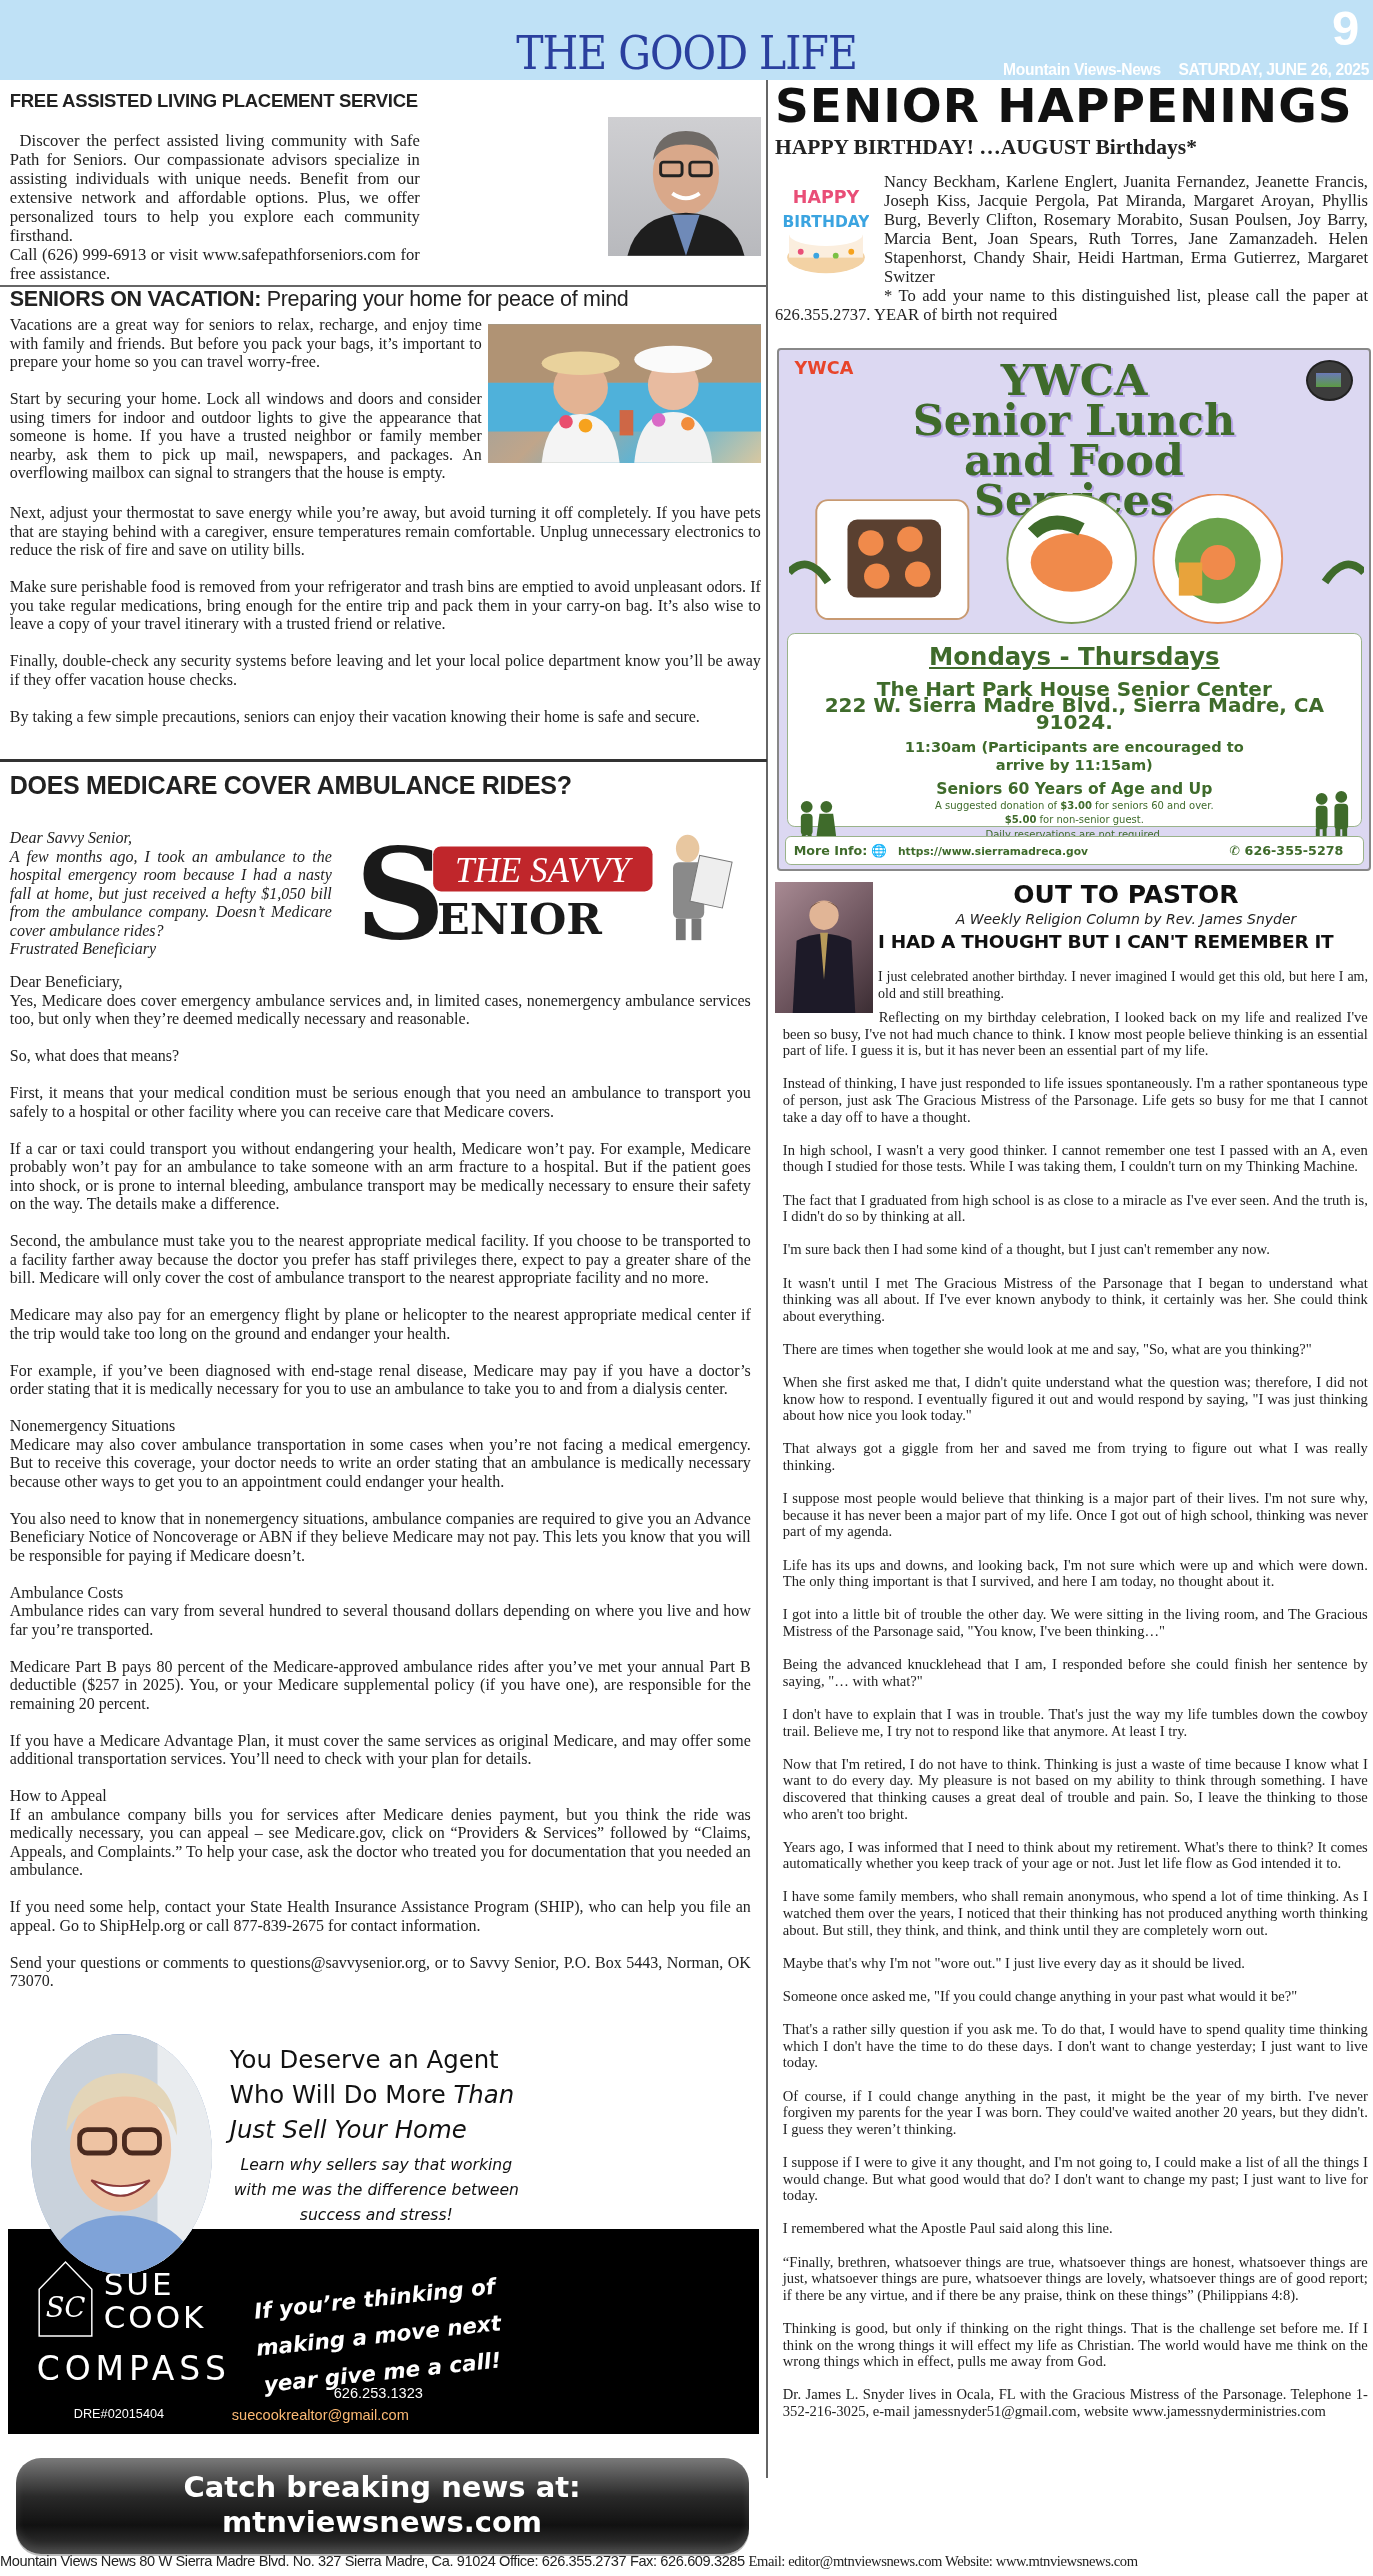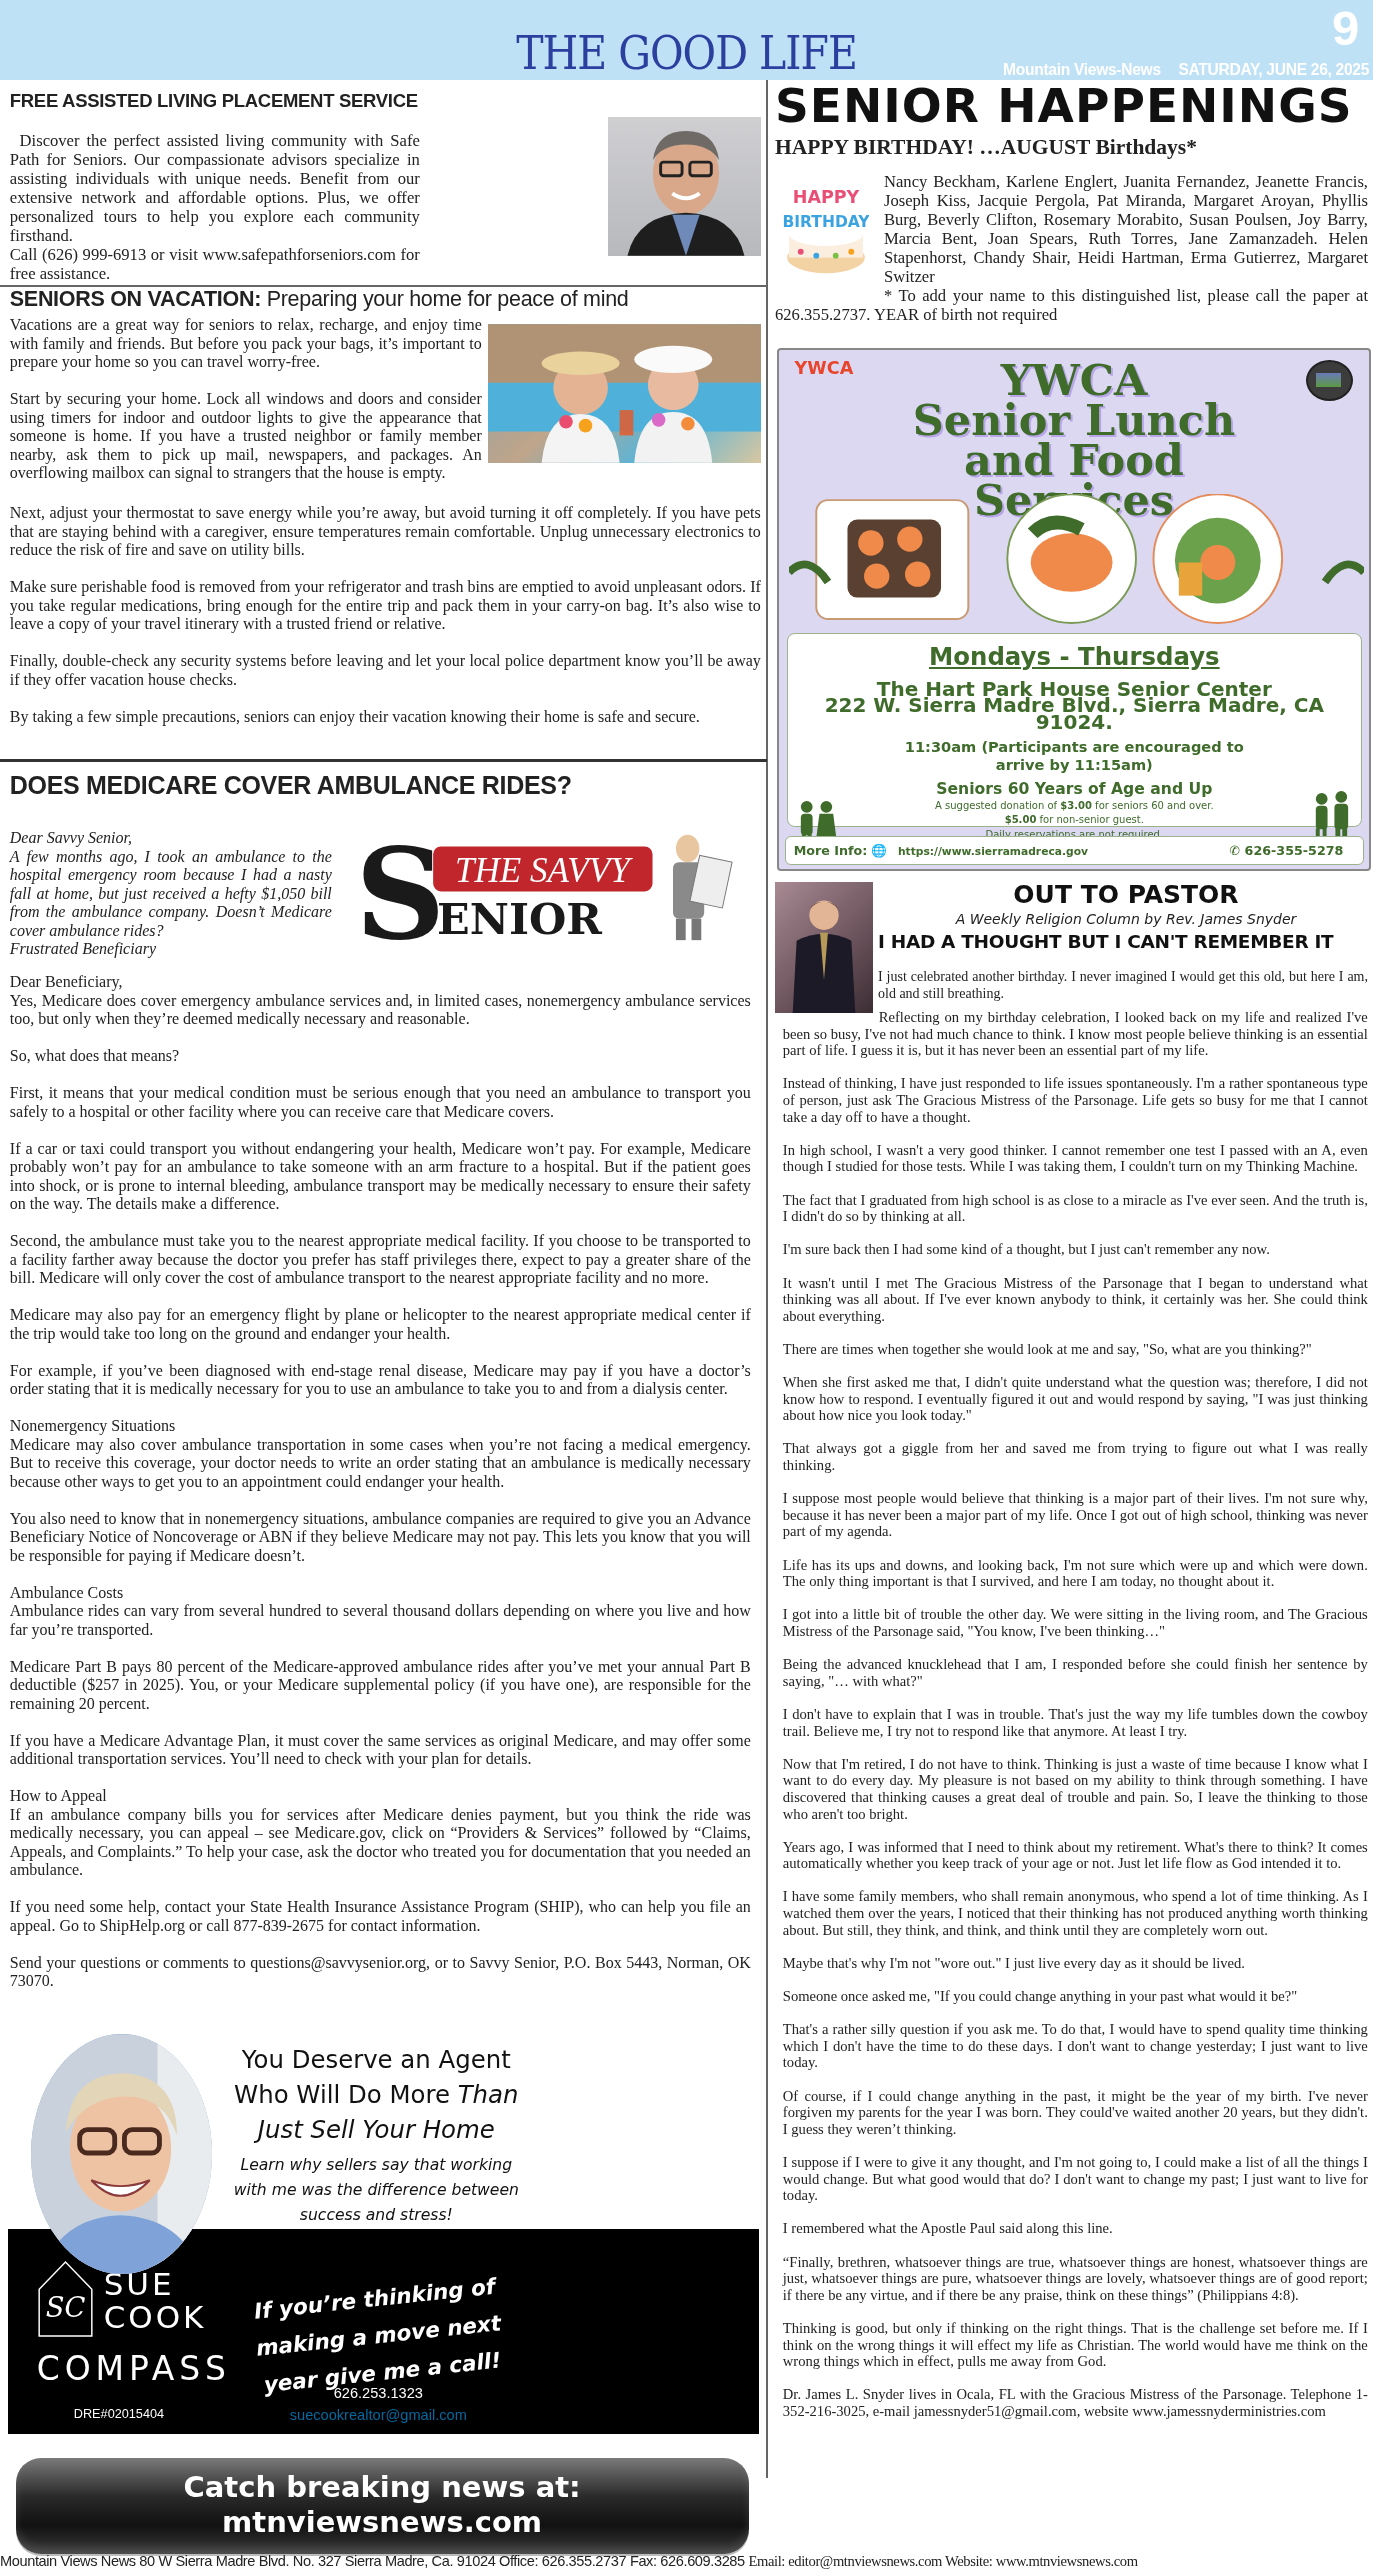--- a/index.html
+++ b/index.html
@@ -47,31 +47,31 @@
   
   .med { position: absolute; left: 9.8px; top: 765px; width: 751px; }
   .med h2 { font-family: "Liberation Sans", sans-serif; font-size: 25px; font-weight: bold; color: #222; margin-top: 5.9px; letter-spacing: -0.3px; }
   .med .letter { position: absolute; left: 0; top: 64px; width: 322px; font-style: italic; font-size: 16px; line-height: 18.5px; text-align: justify; }
   .med .savvy { position: absolute; left: 341px; top: 64px; width: 410px; height: 117px; }
   .med .answer { position: absolute; left: 0; top: 208px; width: 741px; }
 
   
   .realtor { position: absolute; left: 7.8px; top: 2034px; width: 751px; height: 400px; }
   .realtor .oval { position: absolute; left: 23.4px; top: 0; width: 181px; height: 240px; border-radius: 50%; background: radial-gradient(ellipse at 50% 45%, #f0d2b9 0%, #e2b894 30%, #7c9dd0 60%, #b9c5d3 100%); z-index: 2; overflow: hidden; }
-  .realtor .headline { position: absolute; left: 222px; top: 7.8px; width: 293px; text-align: center; font-family: "DejaVu Sans", sans-serif; font-size: 24.4px; line-height: 35px; color: #111; }
+  .realtor .headline { position: absolute; left: 222px; top: 7.8px; width: 293px; font-family: "DejaVu Sans", sans-serif; font-size: 24.4px; line-height: 35px; color: #111; }
   .realtor .headline i { font-style: italic; }
   .realtor .sub { position: absolute; left: 222px; top: 119px; width: 293px; text-align: center; font-family: "DejaVu Sans", sans-serif; font-style: italic; font-size: 15.6px; line-height: 25px; color: #111; }
   .realtor .black { position: absolute; left: 0; top: 195px; width: 751px; height: 205px; background: #000; }
   .realtor .logo-house { position: absolute; left: 29px; top: 31px; width: 57px; height: 78px; }
   .realtor .logo-name { position: absolute; left: 96px; top: 39px; color: #fff; font-family: "DejaVu Sans", sans-serif; font-size: 31px; line-height: 33px; letter-spacing: 2.9px; }
   .realtor .compass { position: absolute; left: 29px; top: 120px; color: #fff; font-family: "DejaVu Sans", sans-serif; font-size: 33px; letter-spacing: 4.9px; }
   .realtor .dre { position: absolute; left: 66px; top: 178px; color: #fff; font-family: "Liberation Sans", sans-serif; font-size: 12.7px; }
   .realtor .call { position: absolute; left: 224px; top: 51px; width: 293px; text-align: center; color: #fff; font-family: "DejaVu Sans", sans-serif; font-weight: bold; font-style: italic; font-size: 21.5px; line-height: 37px; transform: rotate(-6deg); }
   .realtor .phone { position: absolute; left: 224px; top: 156px; width: 293px; text-align: center; color: #fff; font-family: "Liberation Sans", sans-serif; font-size: 14.6px; }
-  .realtor .email { position: absolute; left: 224px; top: 178px; width: 293px; text-align: center; color: #0369a1; font-family: "Liberation Sans", sans-serif; font-size: 14.6px; }
+  .realtor .email { position: absolute; left: 224px; top: 178px; width: 293px; text-align: left; color: #fdba74; font-family: "Liberation Sans", sans-serif; font-size: 14.6px; }
 
   
   .breaking { position: absolute; left: 15.6px; top: 2458px; width: 733px; height: 96px; border-radius: 25px; background: linear-gradient(#7a7a7a 0%, #2a2a2a 40%, #111 70%, #3a3a3a 100%); color: #fff; text-align: center; font-family: "DejaVu Sans", sans-serif; font-weight: bold; font-size: 29px; line-height: 35px; padding-top: 11.7px; box-shadow: inset 0 -5.9px 9.8px rgba(255,255,255,0.12), 0 2px 0 #bbb; }
 
   
   .footer { position: absolute; left: 0; top: 2553px; width: 1373px; height: 23.4px; font-family: "Liberation Sans", sans-serif; font-size: 14.6px; color: #222; white-space: nowrap; letter-spacing: -0.4px; }
   .footer .serif { font-family: "Liberation Serif", serif; }
 
   
   .sh { position: absolute; left: 775px; top: 78px; width: 593px; }

